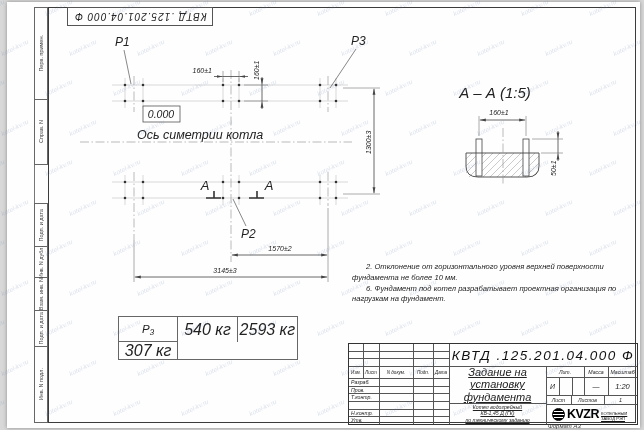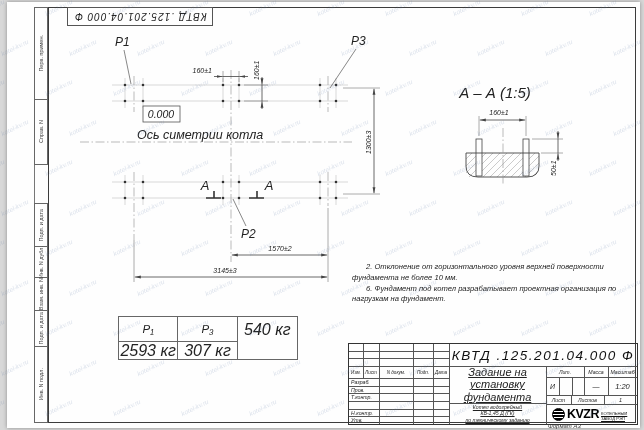--- a/index.html
+++ b/index.html
@@ -200,21 +200,20 @@
       <path d="M479.8,120 H525.2" marker-start="url(#arr)" marker-end="url(#arr)"></path>
       <path d="M558,131 V138.4" marker-end="url(#arr)"></path>
       <path d="M558,161 V153.6" marker-end="url(#arr)"></path>
       <path d="M558,138.4 V153.6"></path>
     </g>
     <text x="499" y="115" font-size="7" text-anchor="middle">160±1</text>
     <text transform="translate(556,176) rotate(-90)" font-size="7">50±1</text>
   </svg>
 
   <div class="ptable">
-    <div class="hdr">P₁</div>
     <div class="hdr">P₃</div>
     <div class="val">540 кг</div>
     <div class="val">2593 кг</div>
     <div class="val">307 кг</div>
   </div>
 
   <div class="notes">
     <p>2. Отклонение от горизонтального уровня верхней поверхности фундамента не более 10 мм.</p>
     <p>6. Фундамент под котел разрабатывает проектная организация по нагрузкам на фундамент.</p>
   </div>

